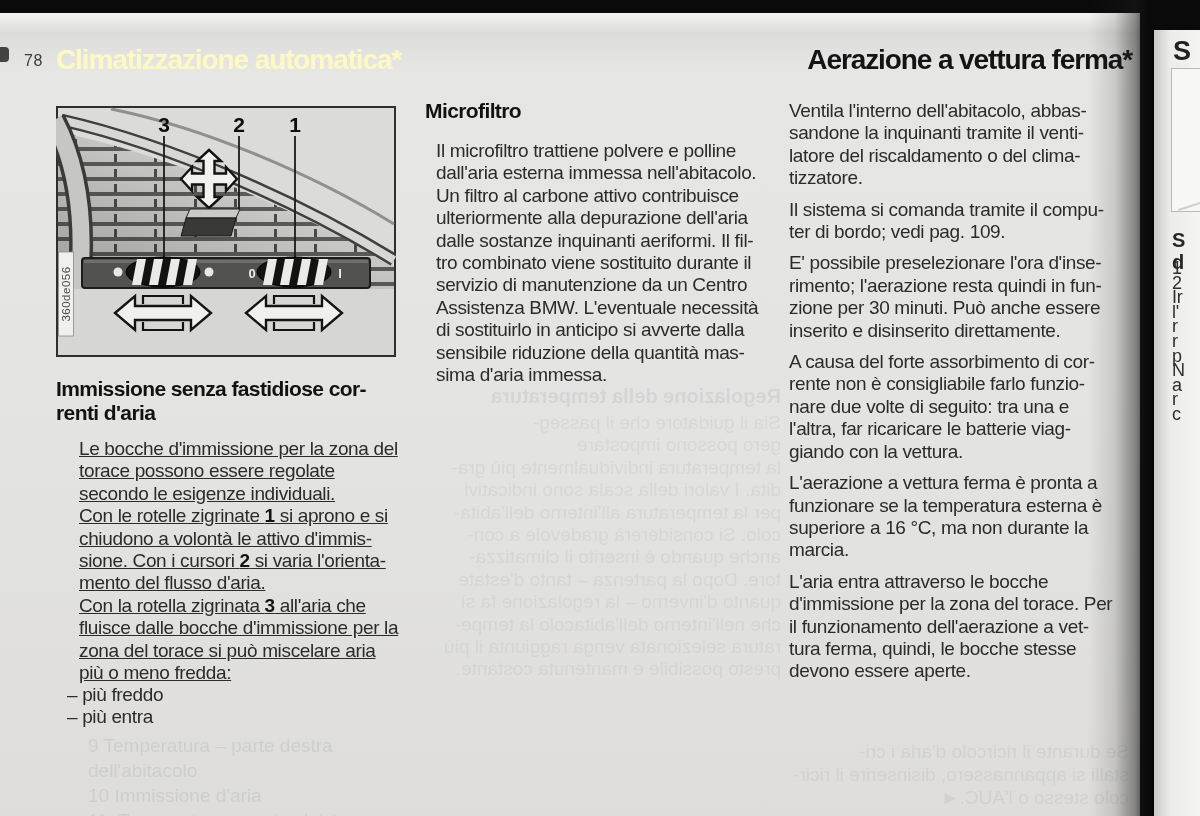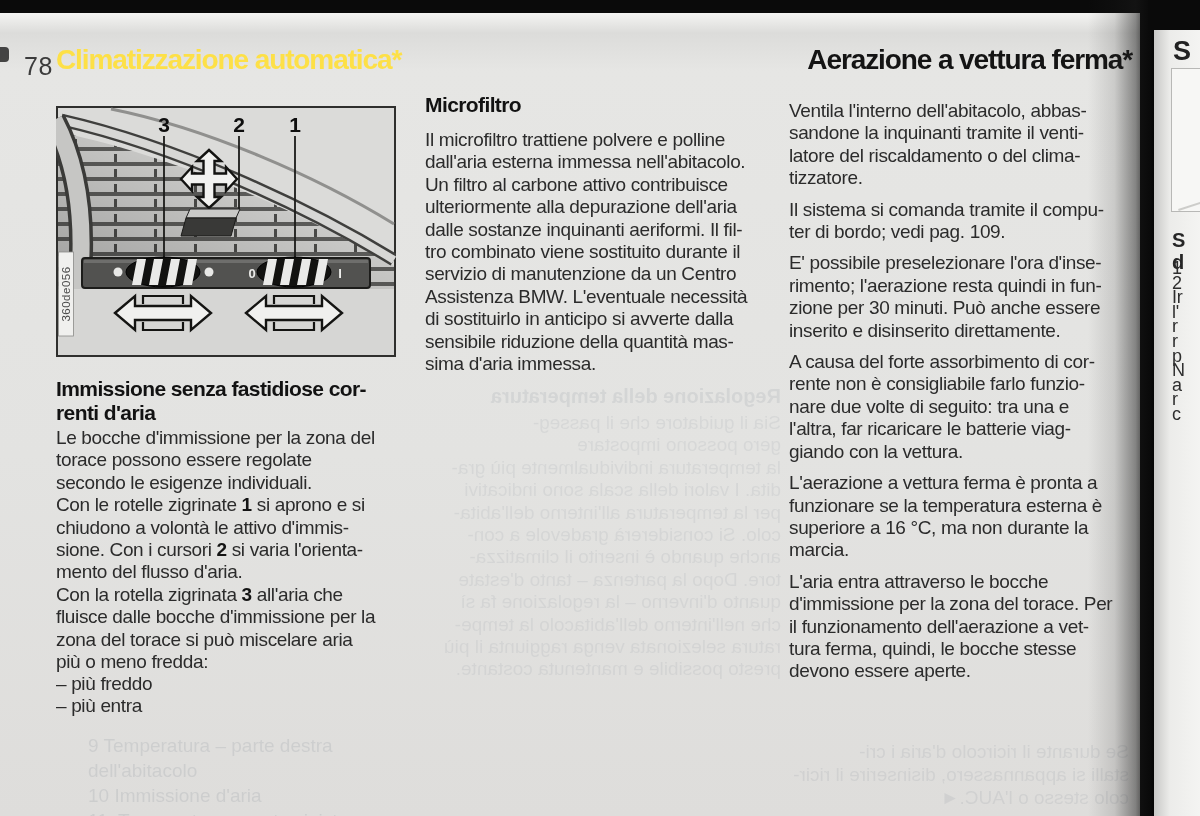--- a/index.html
+++ b/index.html
@@ -24,34 +24,34 @@
     position:absolute;left:1154px;top:0;width:46px;height:816px;z-index:5;overflow:hidden;
     background:linear-gradient(90deg,#c8c8c6 0px,#ececea 16px,#f4f4f2 100%);
   }
   .np-black-top{position:absolute;left:1148px;top:0;width:52px;height:30px;background:#0a0a0a;z-index:7;}
   .np-heading{position:absolute;left:19px;top:36px;font-size:27px;font-weight:bold;color:#222;letter-spacing:-1px;}
   .np-box{position:absolute;left:17px;top:68px;width:60px;height:142px;background:#f7f7f5;border:1px solid #b8b8b6;}
   .np-scribble{position:absolute;left:2px;top:112px;width:30px;height:24px;border-bottom:2px solid #b0b0ae;transform:rotate(-18deg);opacity:.6;}
   .np-sub{position:absolute;left:18px;top:229px;font-size:20px;font-weight:bold;color:#262626;line-height:22px;white-space:pre-line;}
   .np-lines{position:absolute;left:18px;top:261px;font-size:18px;color:#2e2e2e;line-height:14.6px;white-space:pre-line;letter-spacing:-0.3px;}
   
-  .page-number{position:absolute;left:24px;top:52px;font-size:25px;color:#3c3c3c;letter-spacing:.5px;z-index:2;}
-  .title-left{position:absolute;left:56px;top:44px;font-size:28px;font-weight:bold;color:#fde047;letter-spacing:-1.1px;z-index:2;}
+  .page-number{position:absolute;left:24px;top:52px;font-size:16px;color:#3c3c3c;letter-spacing:.5px;z-index:2;}
+  .title-left{position:absolute;left:56px;top:44px;font-size:28px;font-weight:bold;color:#fef9c3;letter-spacing:-1.1px;z-index:2;}
   .title-right{position:absolute;left:700px;top:44px;width:432px;text-align:right;font-size:28px;font-weight:bold;color:#141414;letter-spacing:-1.1px;z-index:2;}
   
-  .body-text{font-size:19px;line-height:22.4px;letter-spacing:-0.35px;color:#2b2b2b;white-space:pre-line;margin:0;}
+  .body-text{font-size:19px;line-height:22.4px;letter-spacing:-0.35px;color:#2b2b2b;white-space:pre-line;margin:11px;}
   .subhead{font-size:21px;font-weight:bold;letter-spacing:-0.6px;color:#121212;line-height:24px;white-space:pre-line;margin:0;}
   .col-left-head{position:absolute;left:56px;top:377px;width:360px;z-index:2;}
-  .col-left-body{position:absolute;left:56px;top:427px;width:364px;z-index:2;}
+  .col-left-body{position:absolute;left:68px;top:427px;width:364px;z-index:2;text-decoration:underline;}
   .bnum{font-weight:bold;color:#141414;}
   .dial-row{position:absolute;left:56px;width:364px;display:flex;z-index:2;}
   .dial-row .action{display:inline-block;width:262px;}
   .dial-row.r1{top:673px;}
   .dial-row.r2{top:695px;}
-  .col-mid-head{position:absolute;left:425px;top:93px;width:356px;z-index:2;}
+  .col-mid-head{position:absolute;left:425px;top:99px;width:356px;z-index:2;}
   .col-mid-body{position:absolute;left:425px;top:129px;width:360px;z-index:2;}
   .col-right{position:absolute;left:789px;top:100px;width:346px;z-index:2;}
   .col-right p{margin:0 0 9px 0;}
   
   .figure{position:absolute;left:56px;top:106px;width:340px;height:251px;z-index:2;}
   
   .ghost{position:absolute;white-space:pre-line;color:#5c6878;pointer-events:none;filter:blur(0.6px);z-index:1;}
   .g-mir{transform:scaleX(-1);}
   .ghost-left{left:88px;top:733px;font-size:19px;line-height:25px;opacity:.13;}
   .ghost-mid-head{left:425px;top:385px;width:356px;font-size:20px;font-weight:bold;opacity:.11;}

